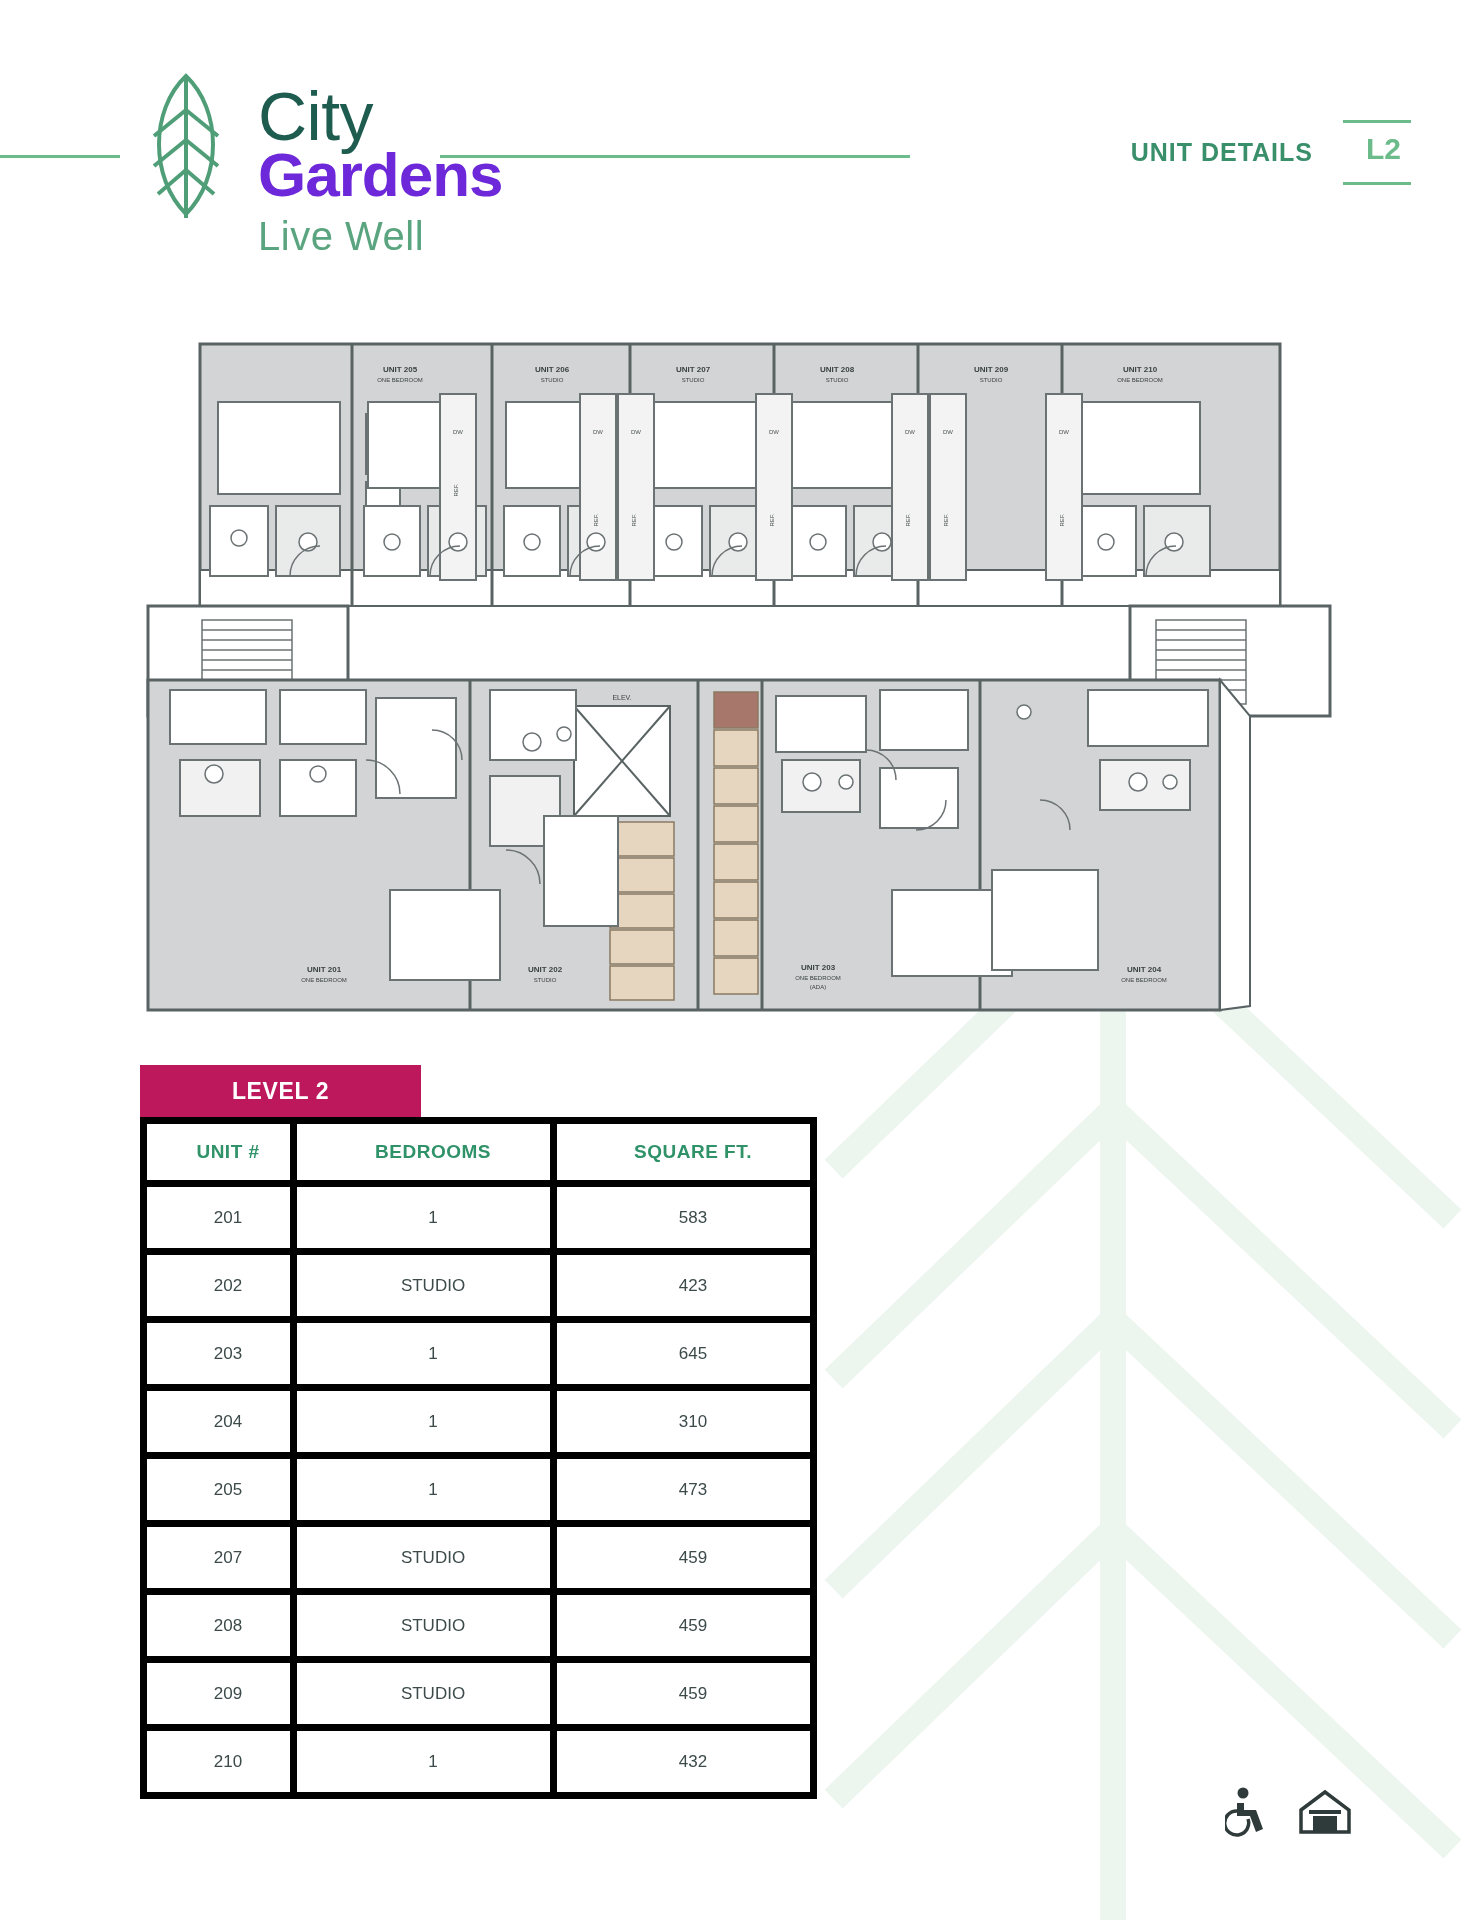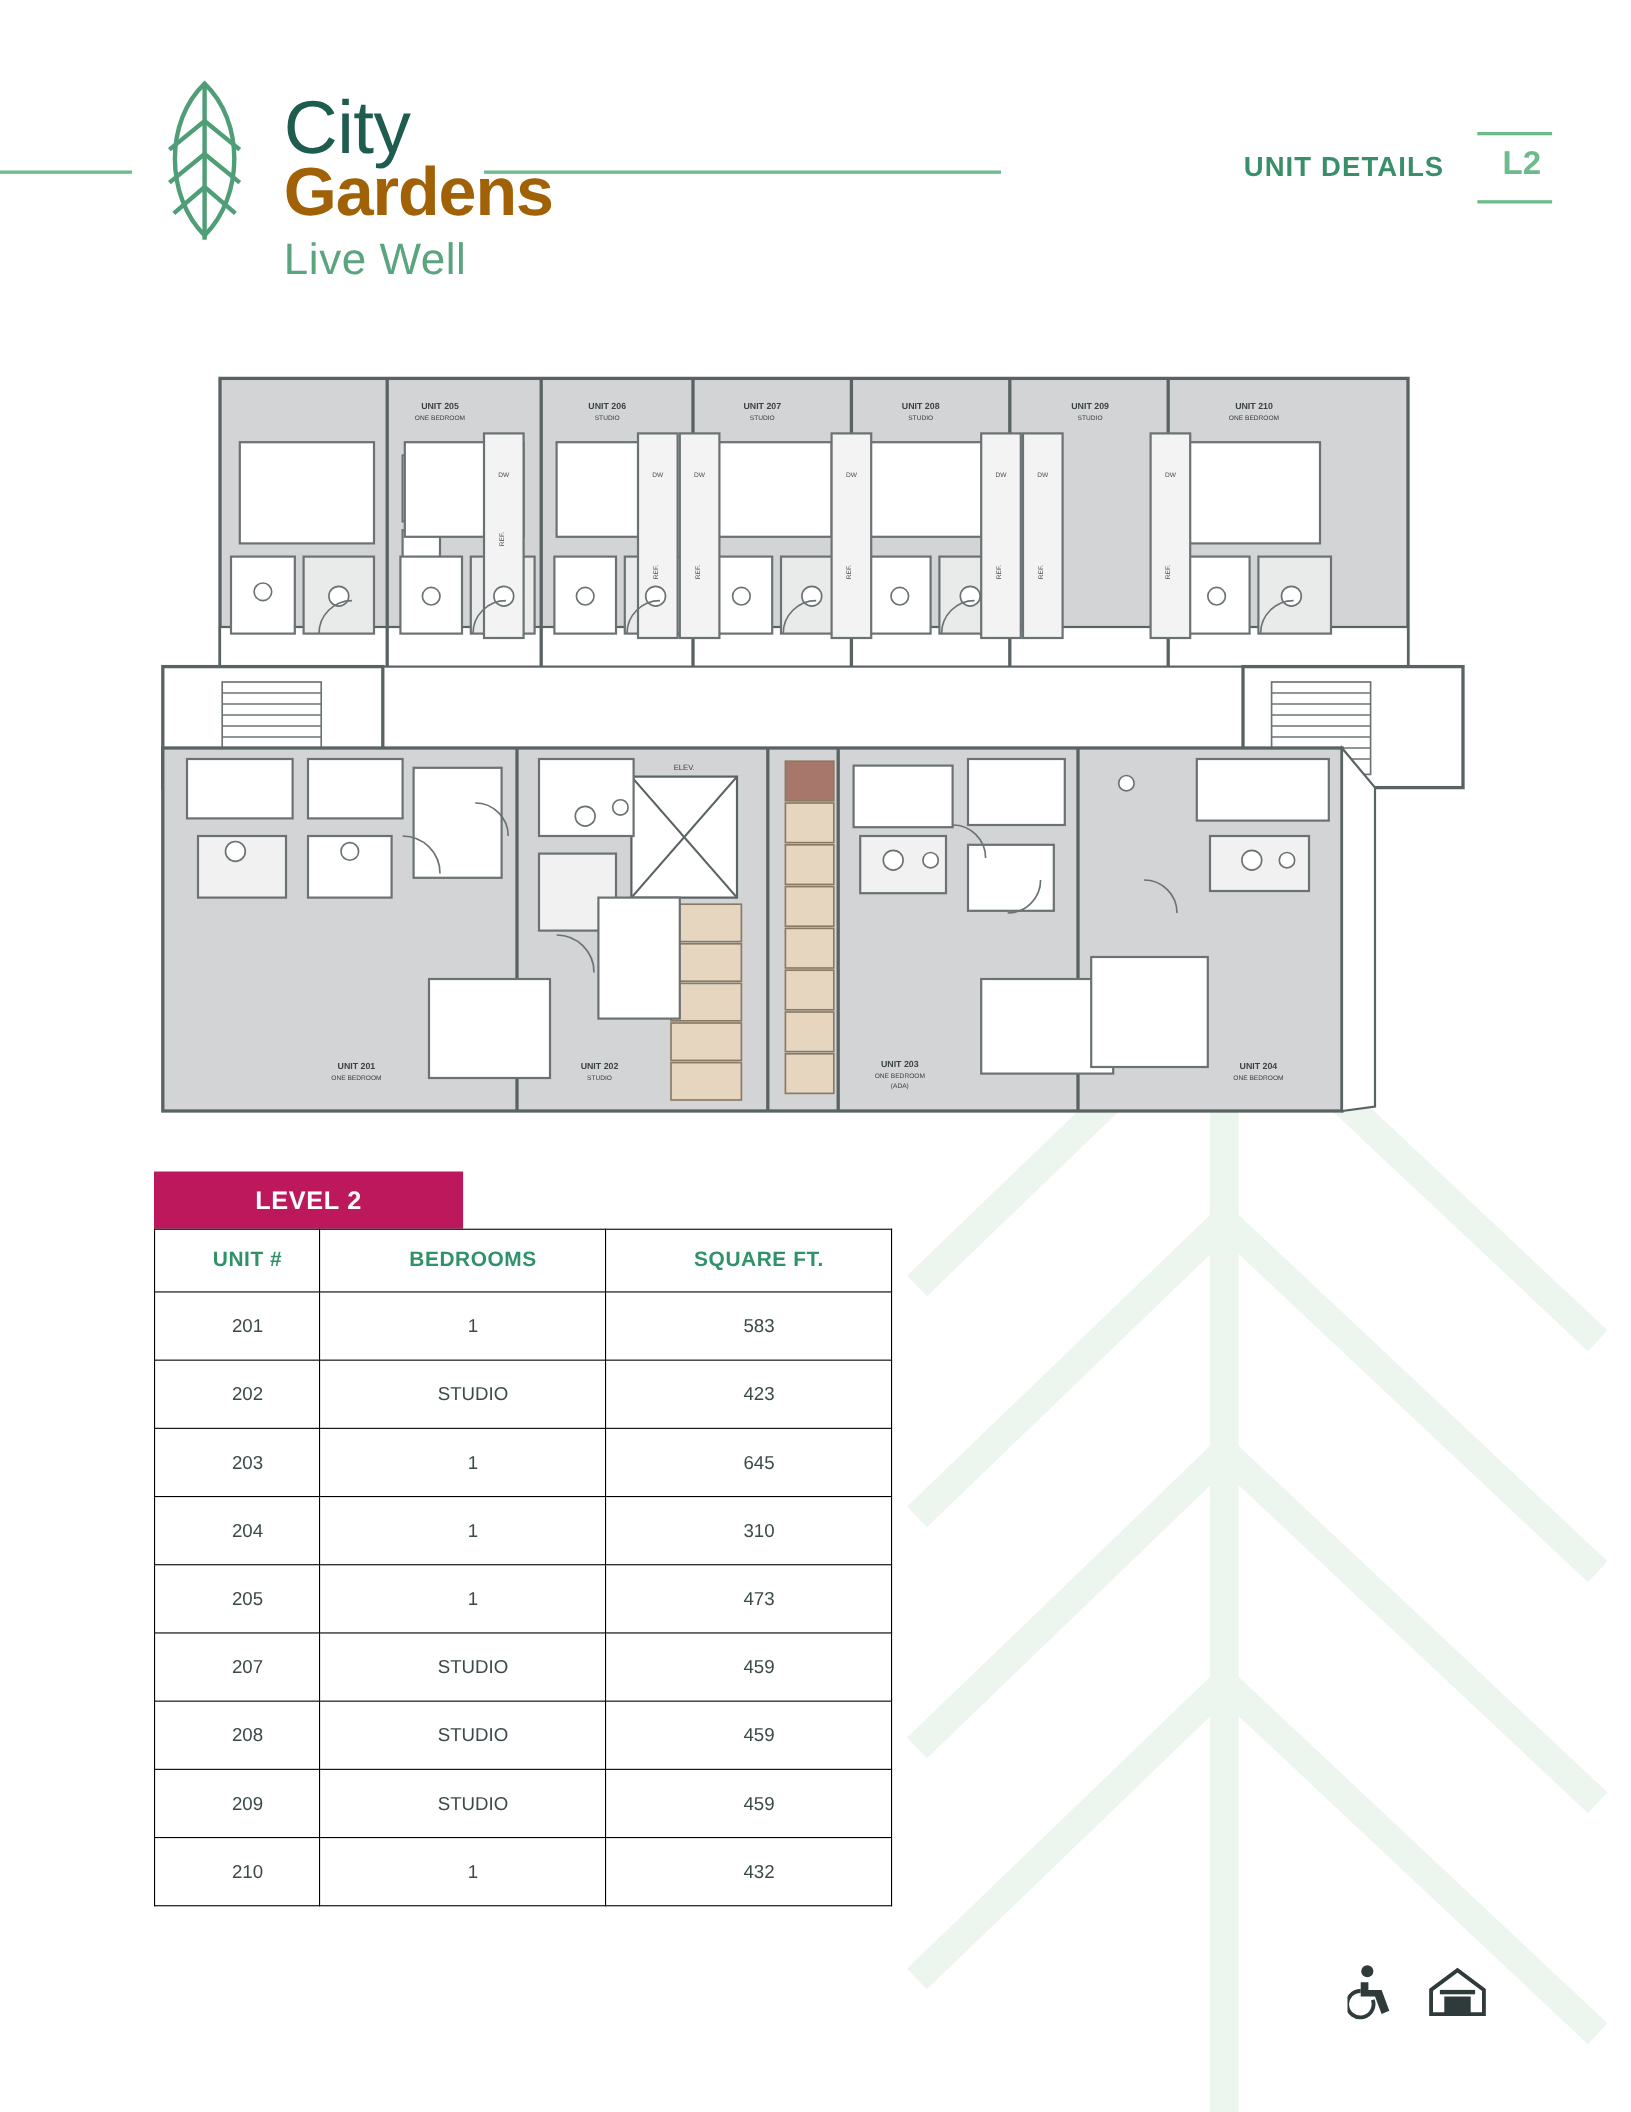--- a/index.html
+++ b/index.html
@@ -49,21 +49,21 @@
   }
   .logo-city {
     font-size: 68px;
     font-weight: 400;
     color: #1f5c50;
     letter-spacing: -0.5px;
   }
   .logo-gardens {
     font-size: 62px;
     font-weight: 700;
-    color: #a16207;
+    color: #6d28d9;
     letter-spacing: -1px;
     margin-top: -6px;
   }
   .logo-tagline {
     font-size: 40px;
     font-weight: 400;
     color: #5aa57f;
     margin-top: 10px;
     letter-spacing: 0.5px;
   }
@@ -148,21 +148,21 @@
     align-items: center;
     justify-content: center;
   }
   table.unit-table {
     border-collapse: collapse;
     width: 670px;
     table-layout: fixed;
   }
   table.unit-table th,
   table.unit-table td {
-    border: 1px solid #000000;
+    border: 7px solid #000000;
     text-align: center;
     font-size: 17px;
     color: #3c4a4a;
     height: 59px;
     font-weight: 400;
     padding-left: 20px;
   }
   table.unit-table th {
     color: #2f9268;
     font-weight: 700;

